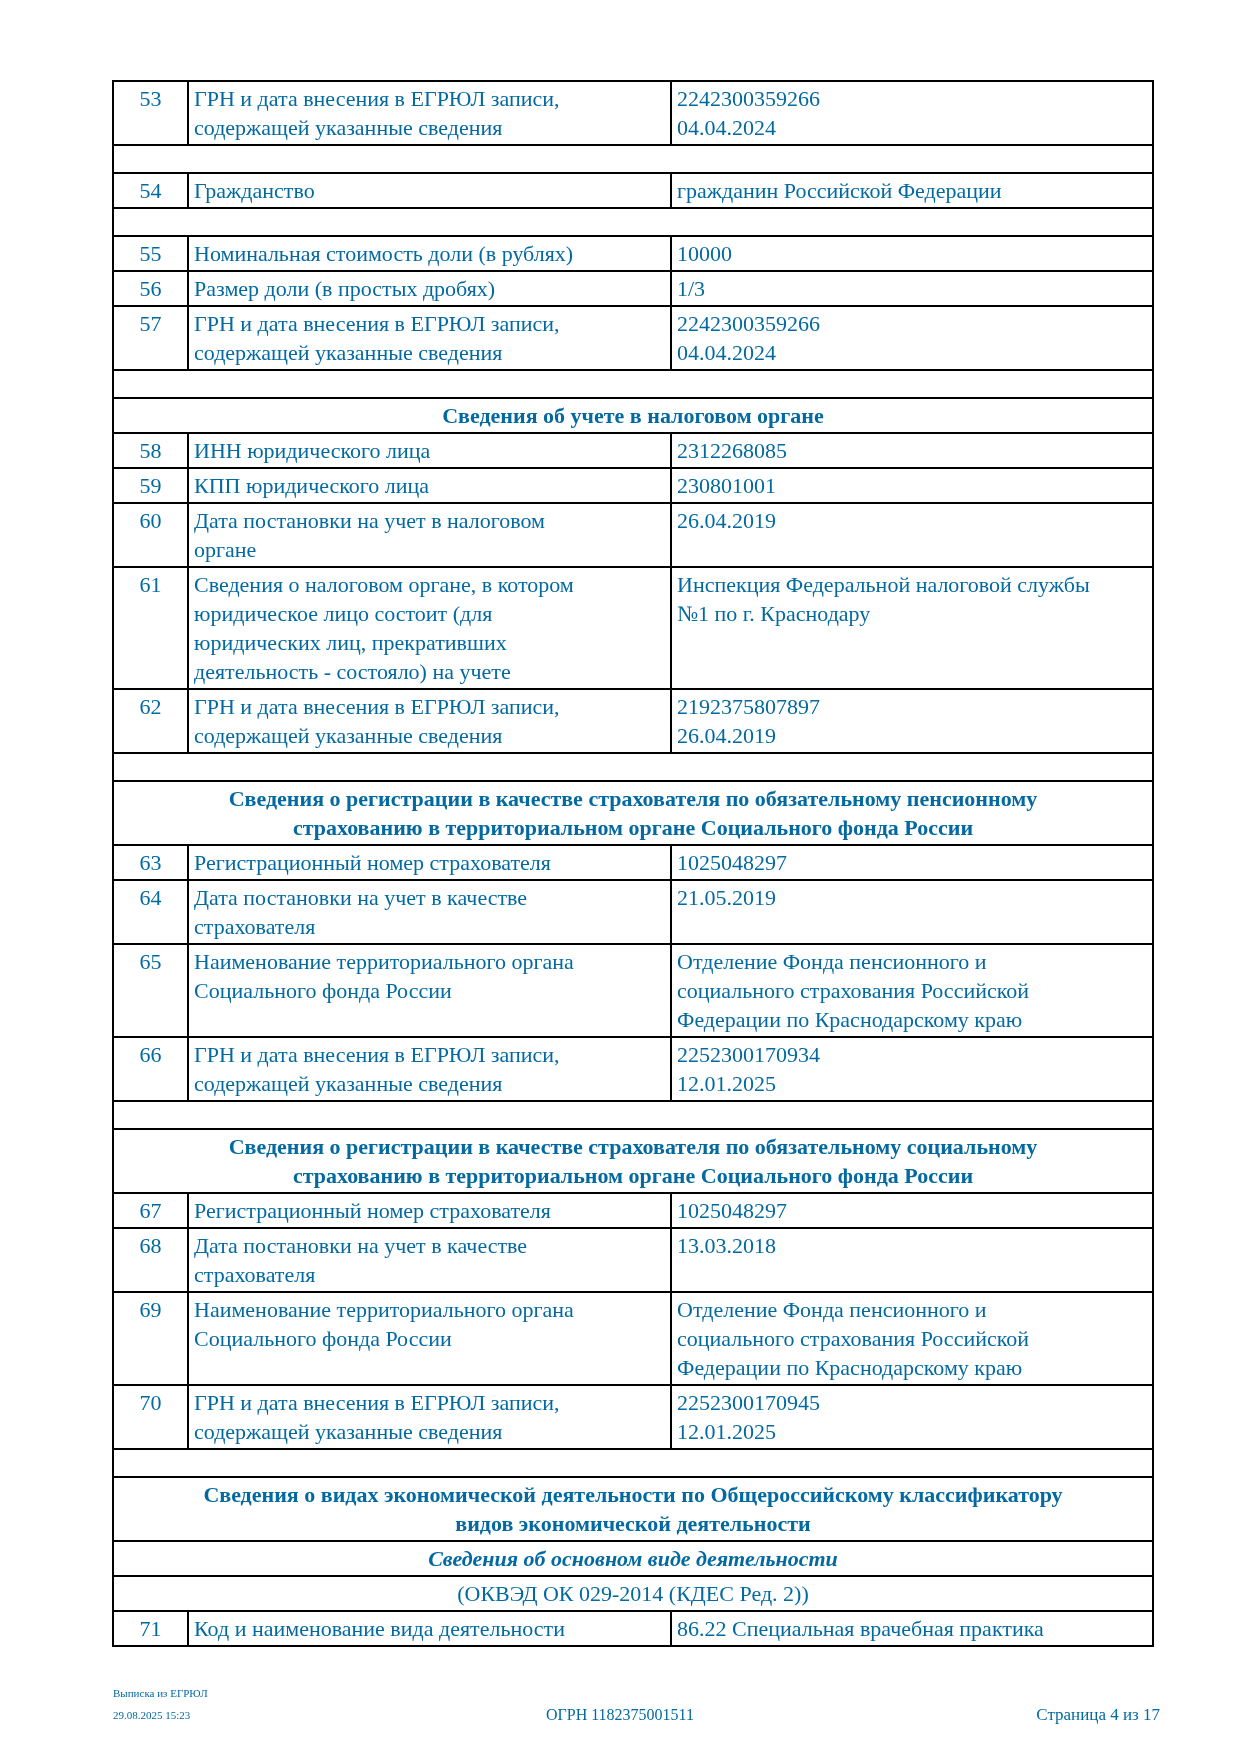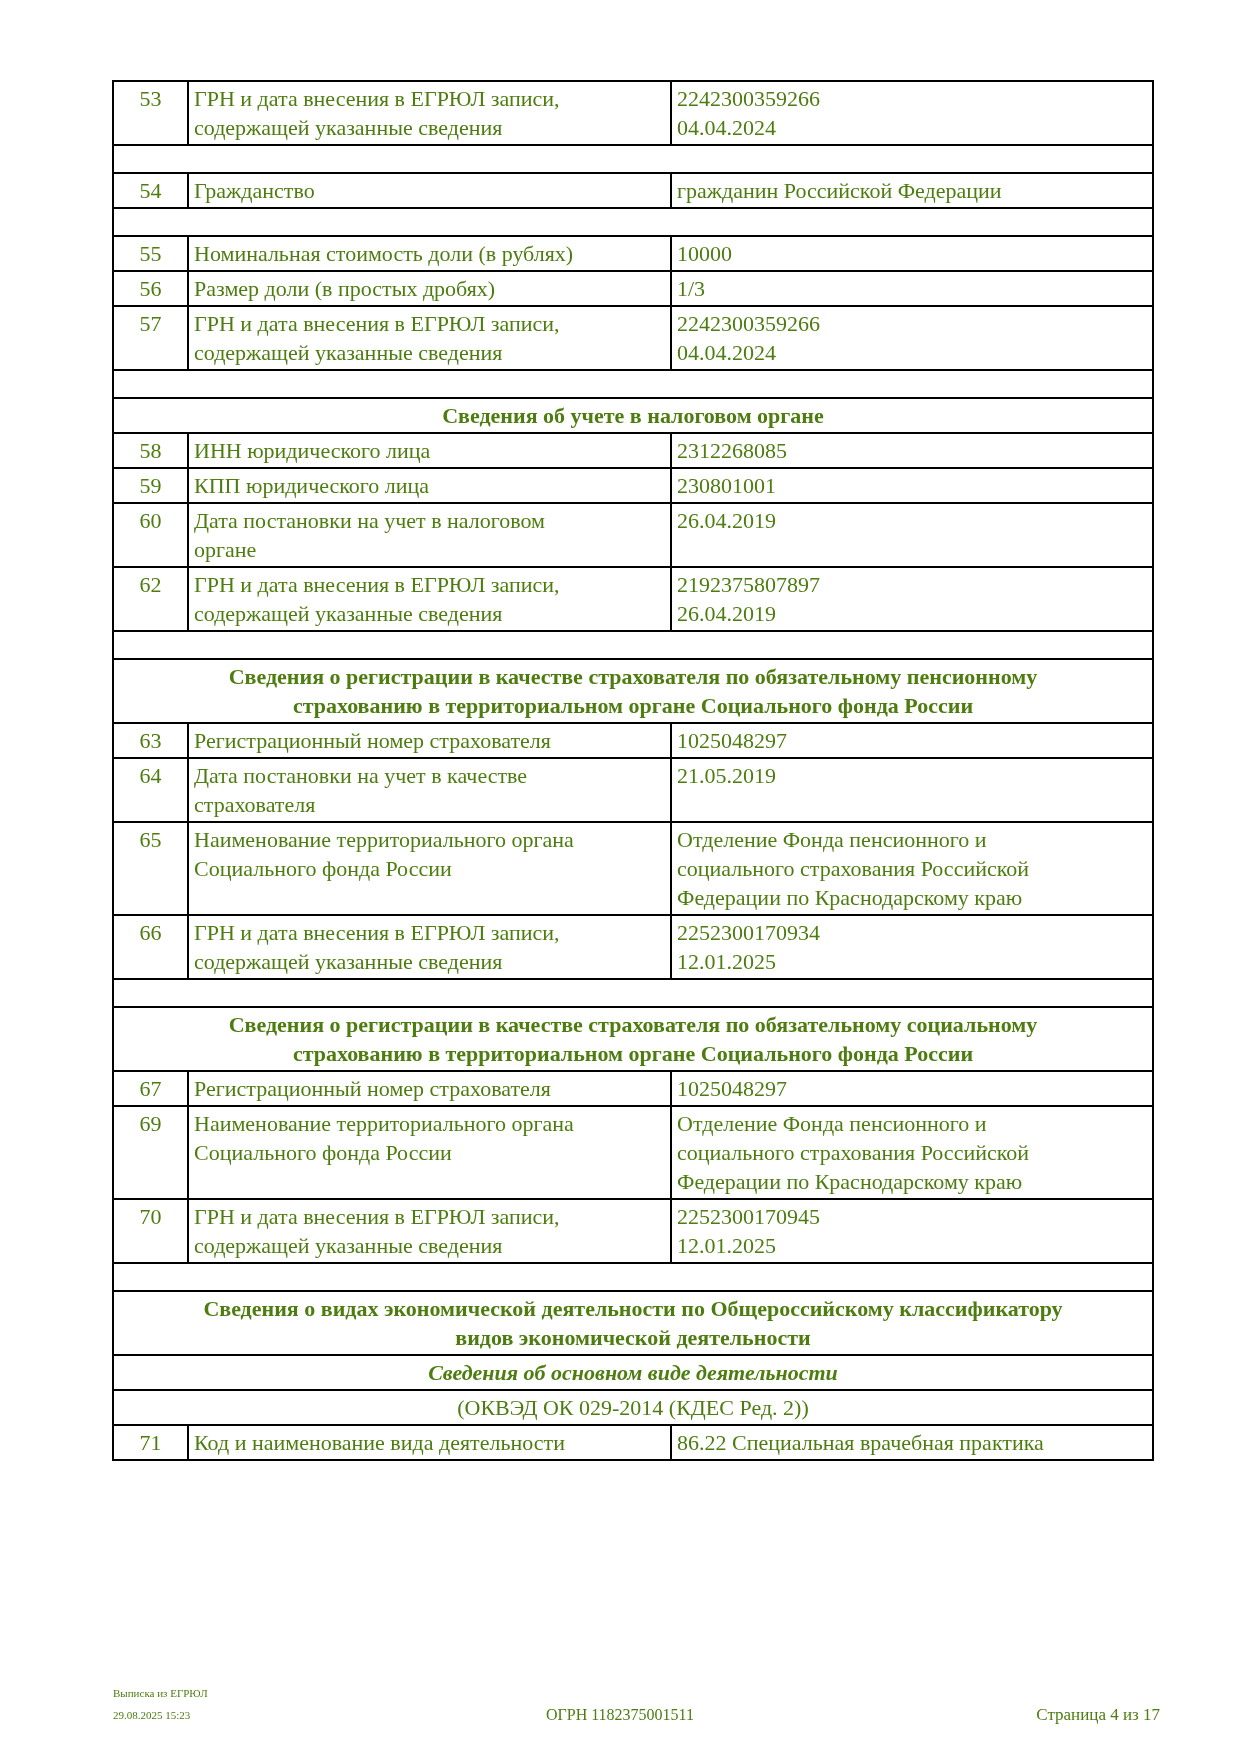--- a/index.html
+++ b/index.html
@@ -1,21 +1,21 @@
 <!DOCTYPE html>
 <html><head>
 <meta charset="utf-8">
 <style>
   html, body { margin: 0; padding: 0; }
   .page {
     position: relative;
     width: 1240px;
     height: 1755px;
     background: #ffffff;
-    color: #4d7c0f;
+    color: #0369a1;
     font-family: "Liberation Serif", "DejaVu Serif", serif;
     overflow: hidden;
   }
   table.egrul {
     position: absolute;
     left: 112px;
     top: 80px;
     width: 1040px;
     border-collapse: collapse;
     table-layout: fixed;
@@ -140,20 +140,29 @@
         <td class="label">КПП юридического лица</td>
         <td class="value">230801001</td>
       </tr>
       <tr>
         <td class="num">60</td>
         <td class="label">Дата постановки на учет в налоговом
 органе</td>
         <td class="value">26.04.2019</td>
       </tr>
       <tr>
+        <td class="num">61</td>
+        <td class="label">Сведения о налоговом органе, в котором
+юридическое лицо состоит (для
+юридических лиц, прекративших
+деятельность - состояло) на учете</td>
+        <td class="value">Инспекция Федеральной налоговой службы
+№1 по г. Краснодару</td>
+      </tr>
+      <tr>
         <td class="num">62</td>
         <td class="label">ГРН и дата внесения в ЕГРЮЛ записи,
 содержащей указанные сведения</td>
         <td class="value">2192375807897
 26.04.2019</td>
       </tr>
       <tr class="spacer-row">
           <td colspan="3"></td>
         </tr>
 
@@ -194,20 +203,26 @@
       <tr>
         <td class="section" colspan="3">Сведения о регистрации в качестве страхователя по обязательному социальному
 страхованию в территориальном органе Социального фонда России</td>
       </tr>
       <tr>
         <td class="num">67</td>
         <td class="label">Регистрационный номер страхователя</td>
         <td class="value">1025048297</td>
       </tr>
       <tr>
+        <td class="num">68</td>
+        <td class="label">Дата постановки на учет в качестве
+страхователя</td>
+        <td class="value">13.03.2018</td>
+      </tr>
+      <tr>
         <td class="num">69</td>
         <td class="label">Наименование территориального органа
 Социального фонда России</td>
         <td class="value">Отделение Фонда пенсионного и
 социального страхования Российской
 Федерации по Краснодарскому краю</td>
       </tr>
       <tr>
         <td class="num">70</td>
         <td class="label">ГРН и дата внесения в ЕГРЮЛ записи,

